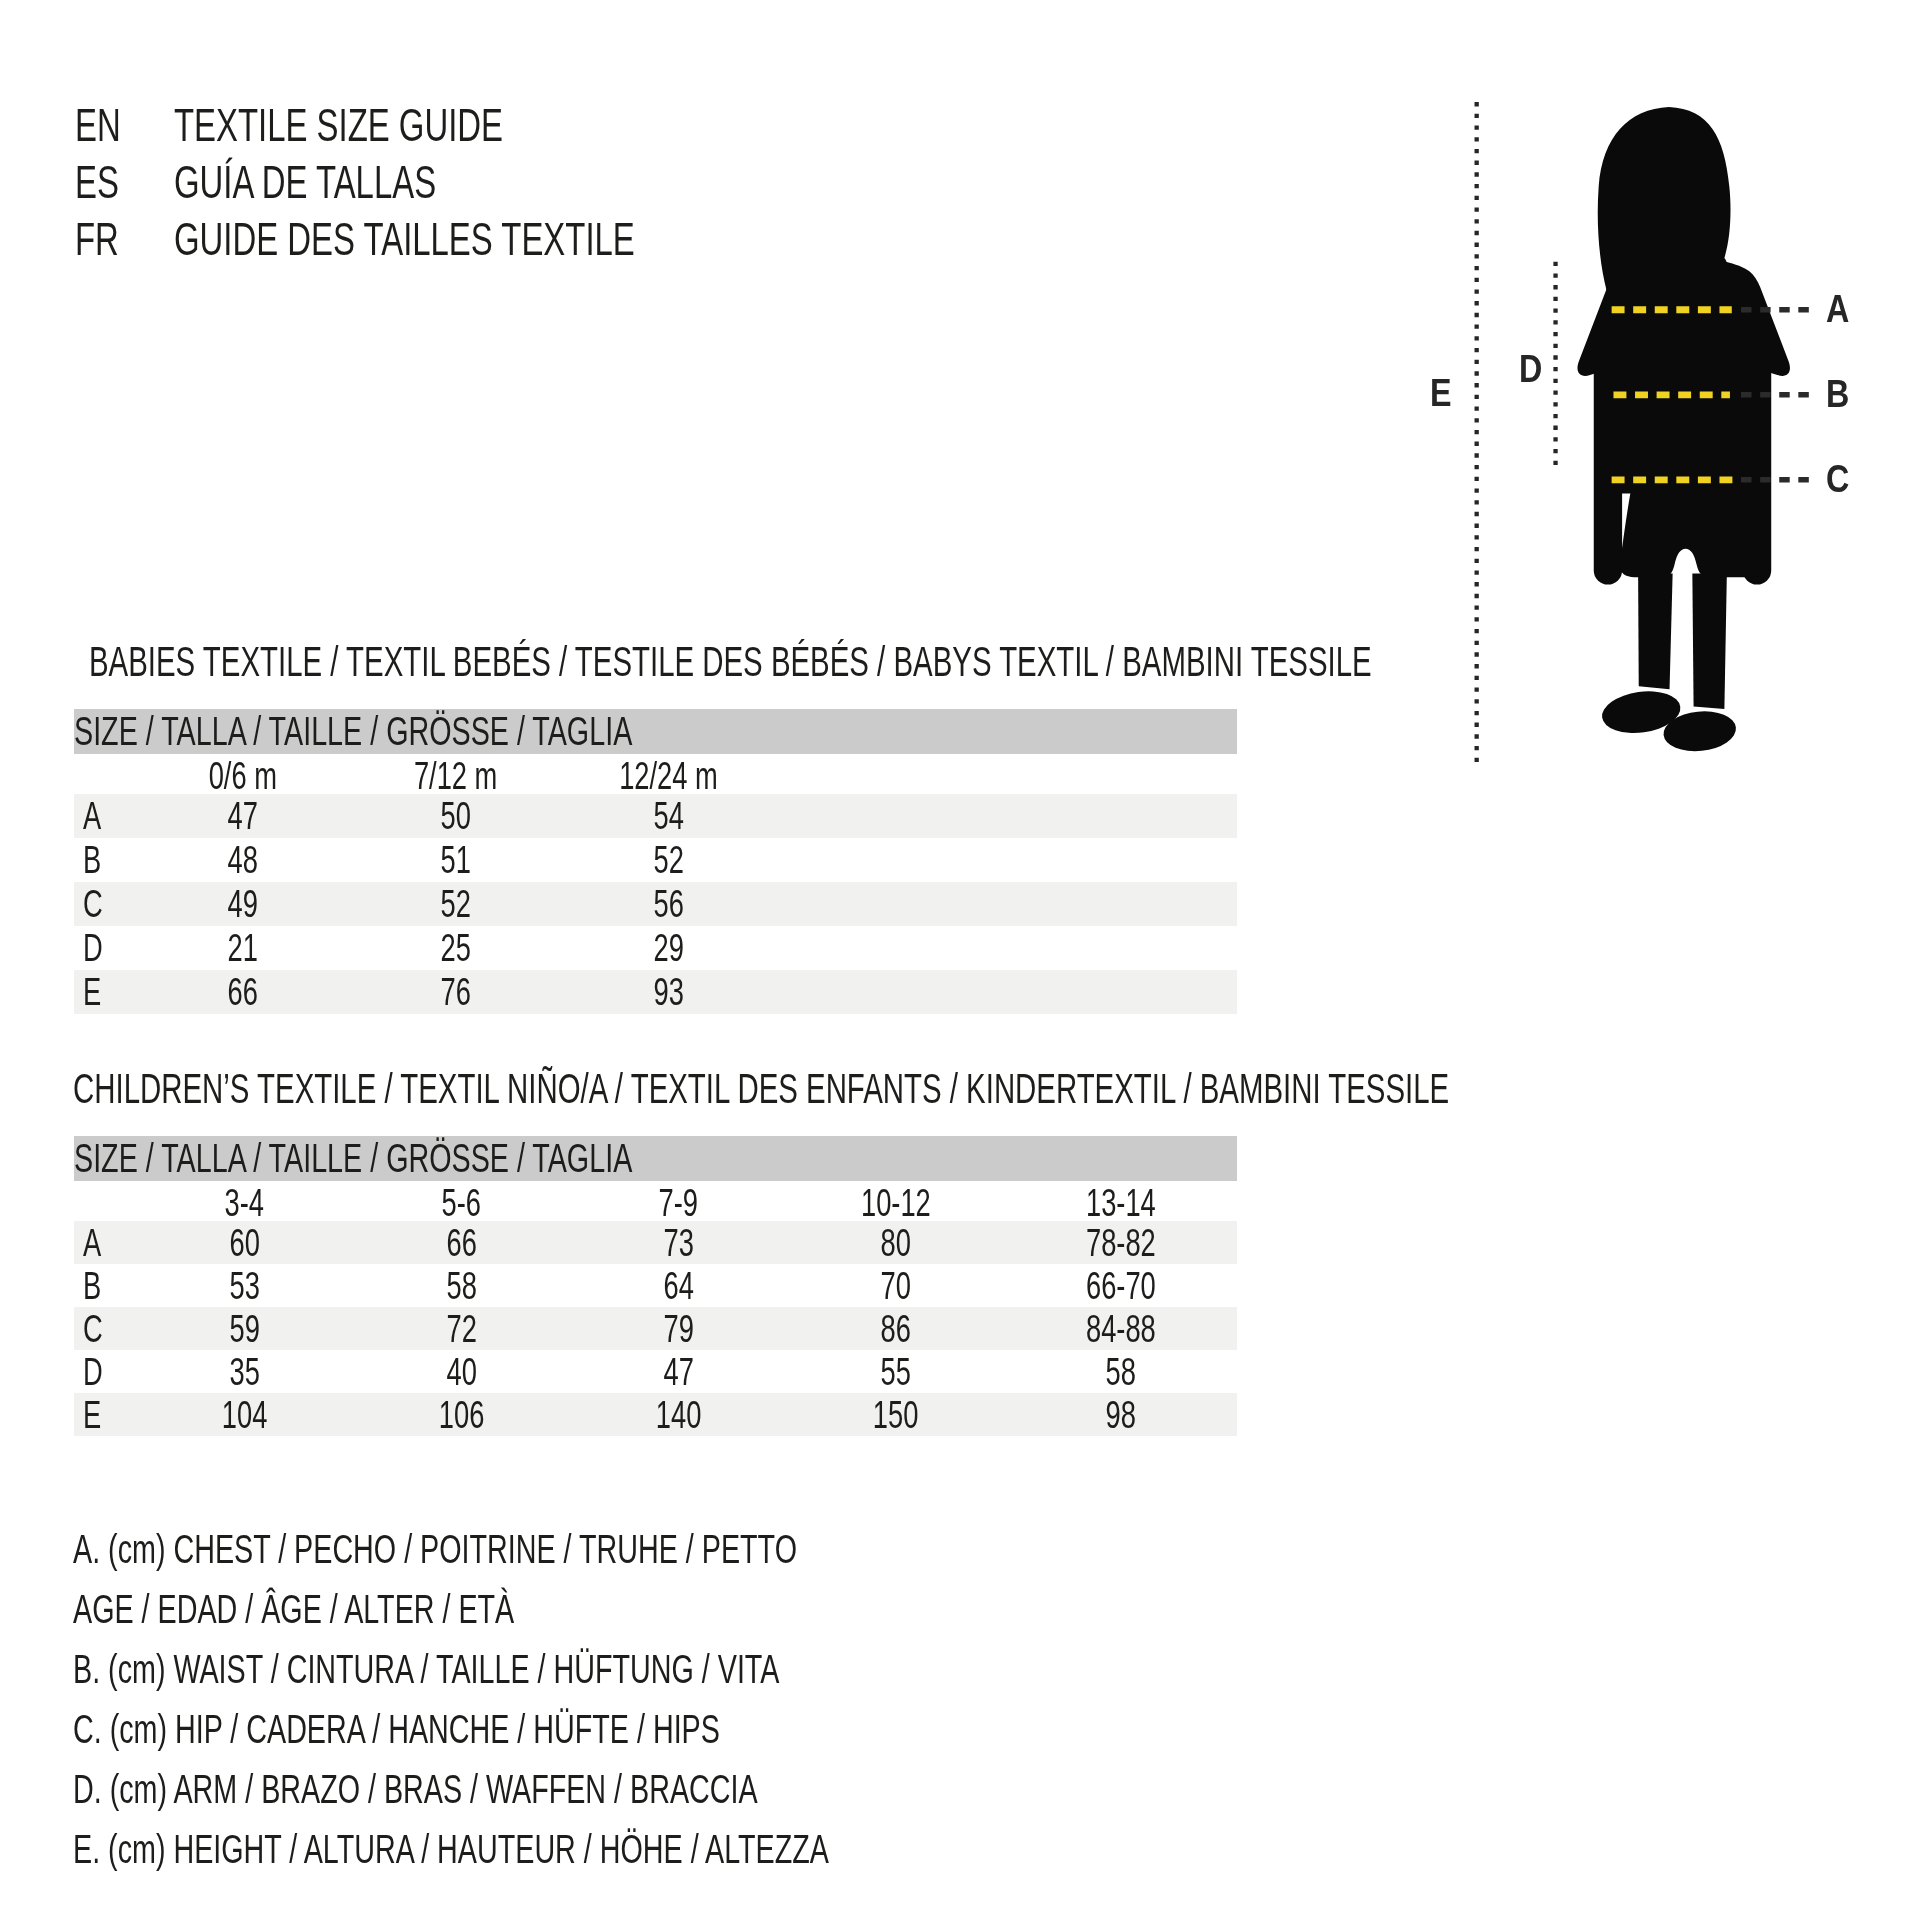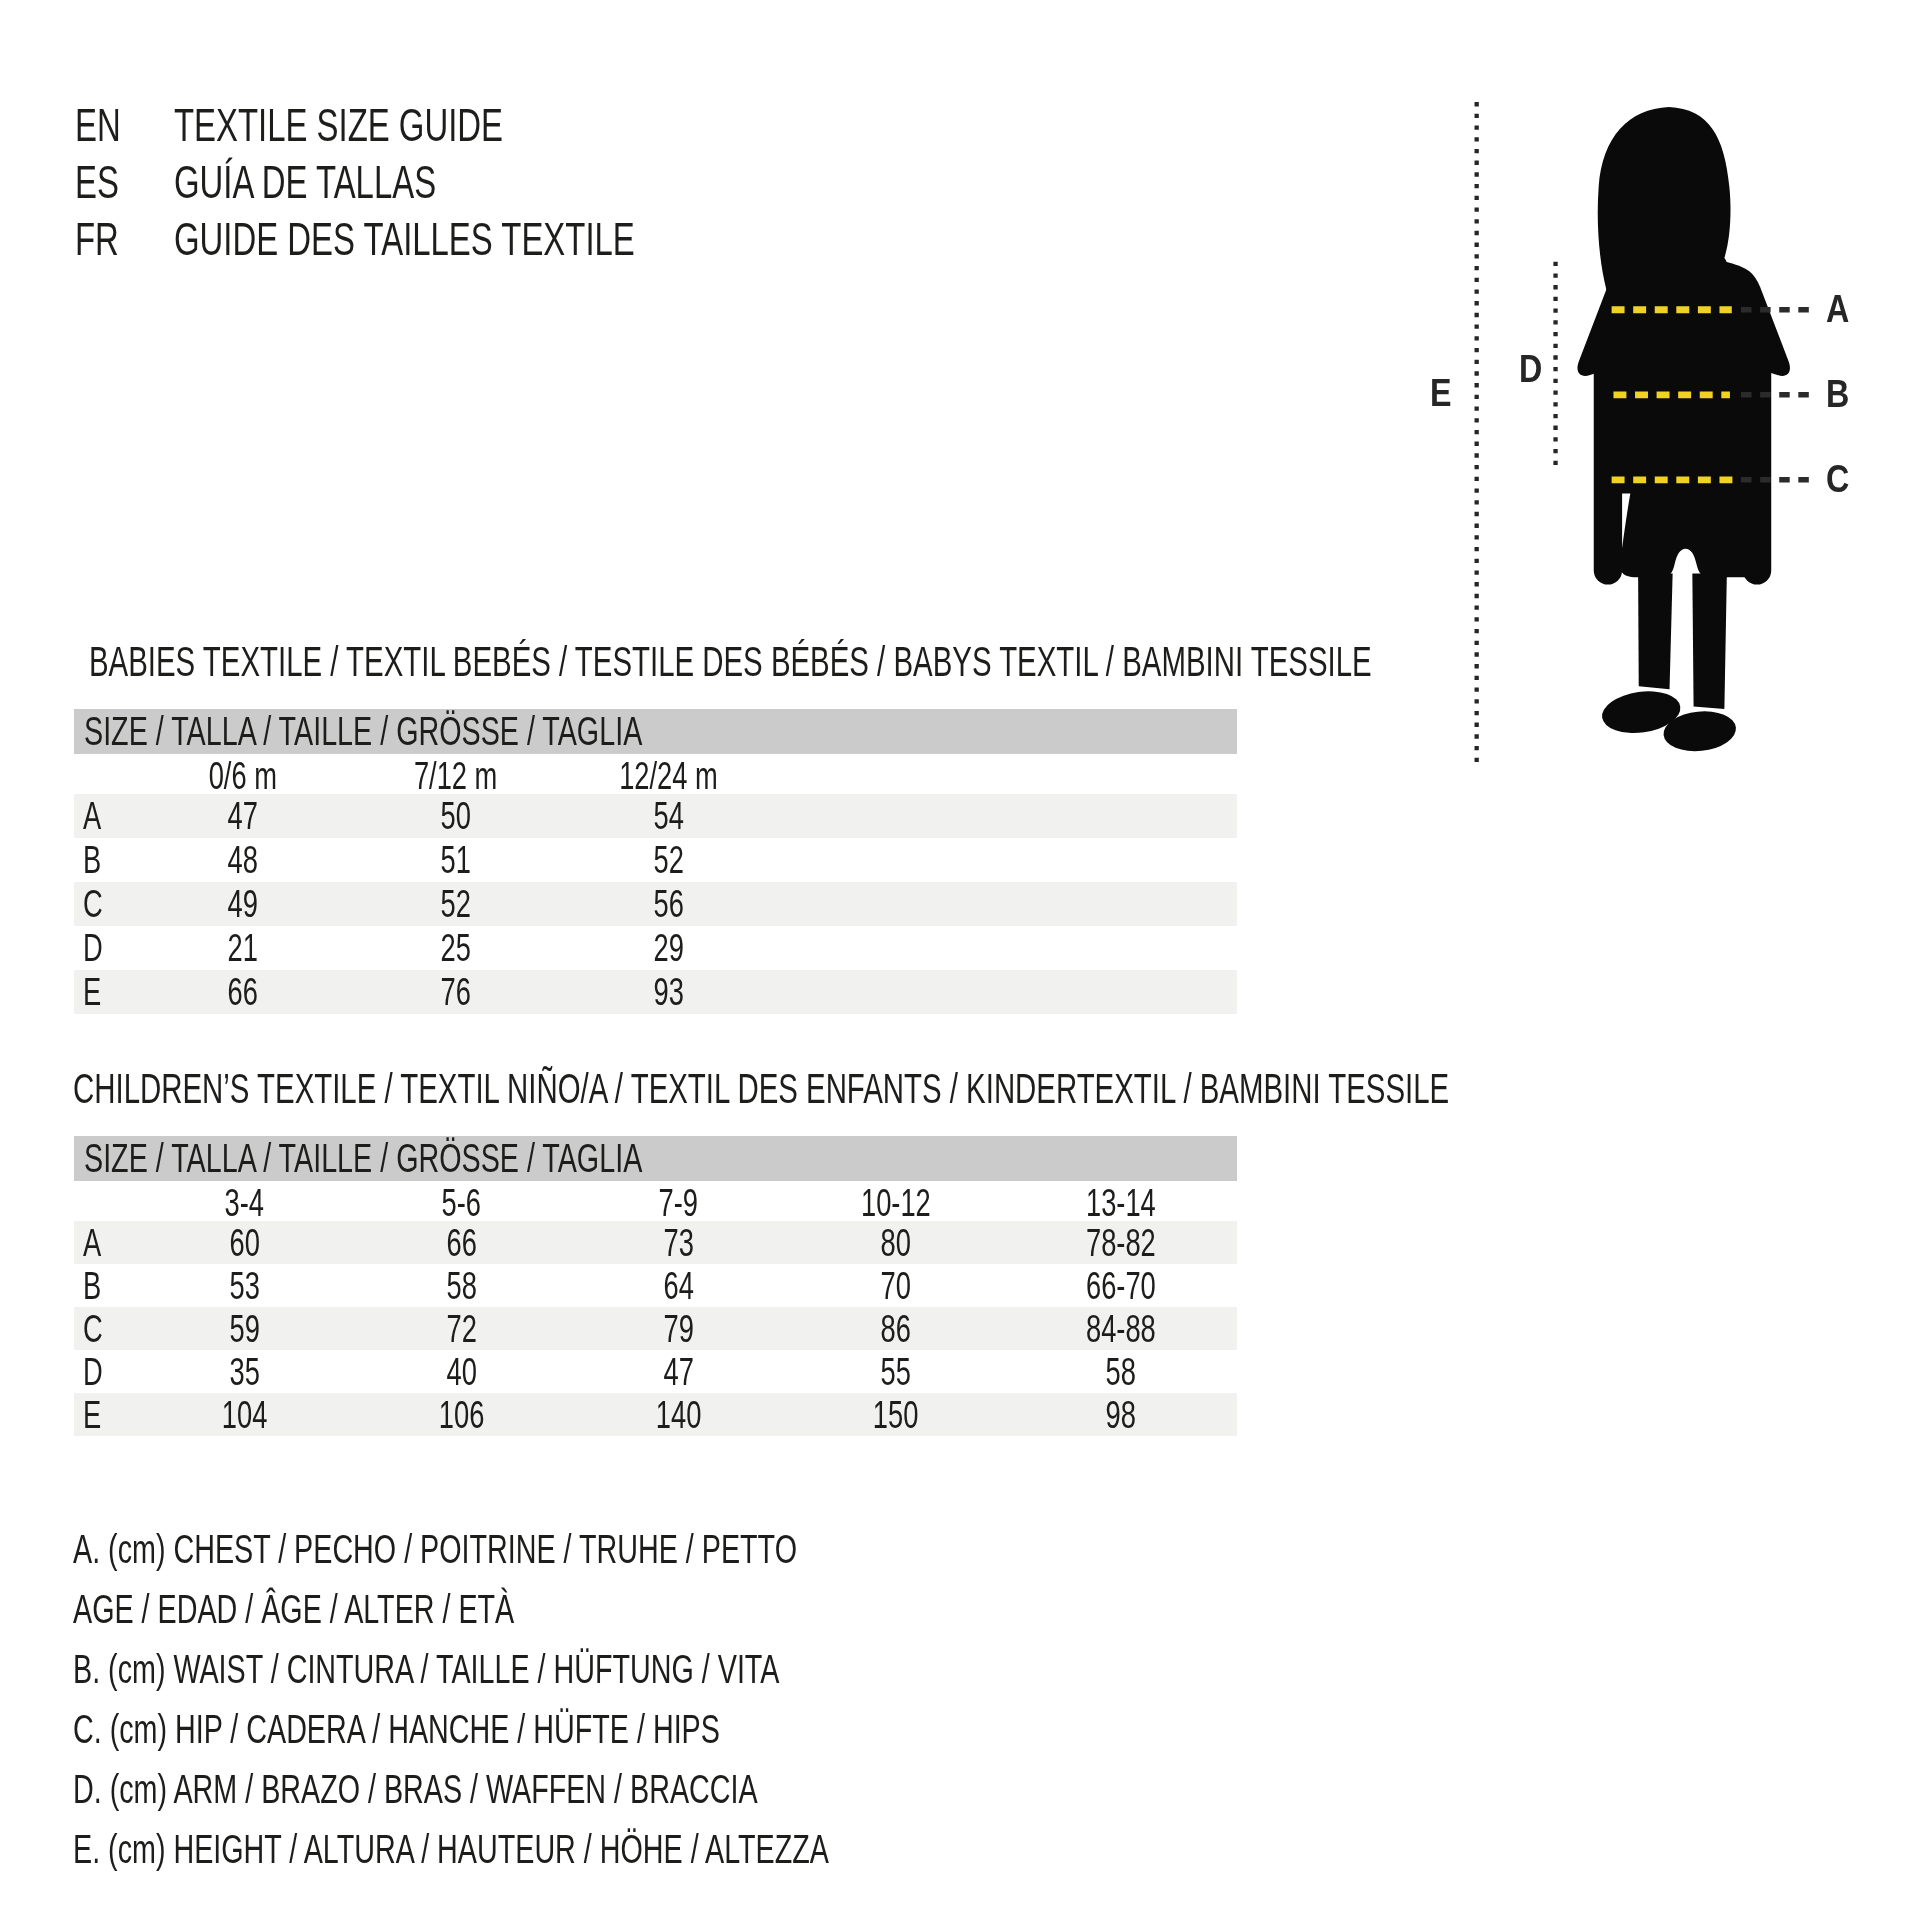--- a/index.html
+++ b/index.html
@@ -24,21 +24,21 @@
     position:absolute;width:37px;height:39px;display:flex;align-items:center;justify-content:center;
     font-size:38px;font-weight:bold;color:#262626;
   }
   .mlabel .cxc{transform:scaleX(.85);}
 
   
   .sec-title{position:absolute;left:73px;height:43px;display:flex;align-items:center;font-size:42px;}
 
   
   .table{position:absolute;left:74px;width:1163px;}
-  .thead{height:45px;background:#cbcbcb;display:flex;align-items:center;padding-left:10px;box-sizing:border-box;font-size:41px;}
+  .thead{height:45px;background:#cbcbcb;display:flex;align-items:center;padding-left:0;box-sizing:border-box;font-size:41px;}
   .grid{display:grid;align-items:center;}
   .b-grid{grid-template-columns:62px 213px 213px 213px 1fr;}
   .c-grid{grid-template-columns:62px 217px 217px 217px 217px 1fr;}
   .tcols{height:40px;font-size:39px;}
   .trow{height:44px;font-size:39px;}
   .c-table .trow{height:43px;}
   .trow.zebra{background:#f1f1ef;}
   .cell{display:flex;align-items:center;justify-content:center;height:100%;}
   .cell-l{display:flex;align-items:center;justify-content:flex-start;height:100%;padding-left:8.6px;box-sizing:border-box;}
 

